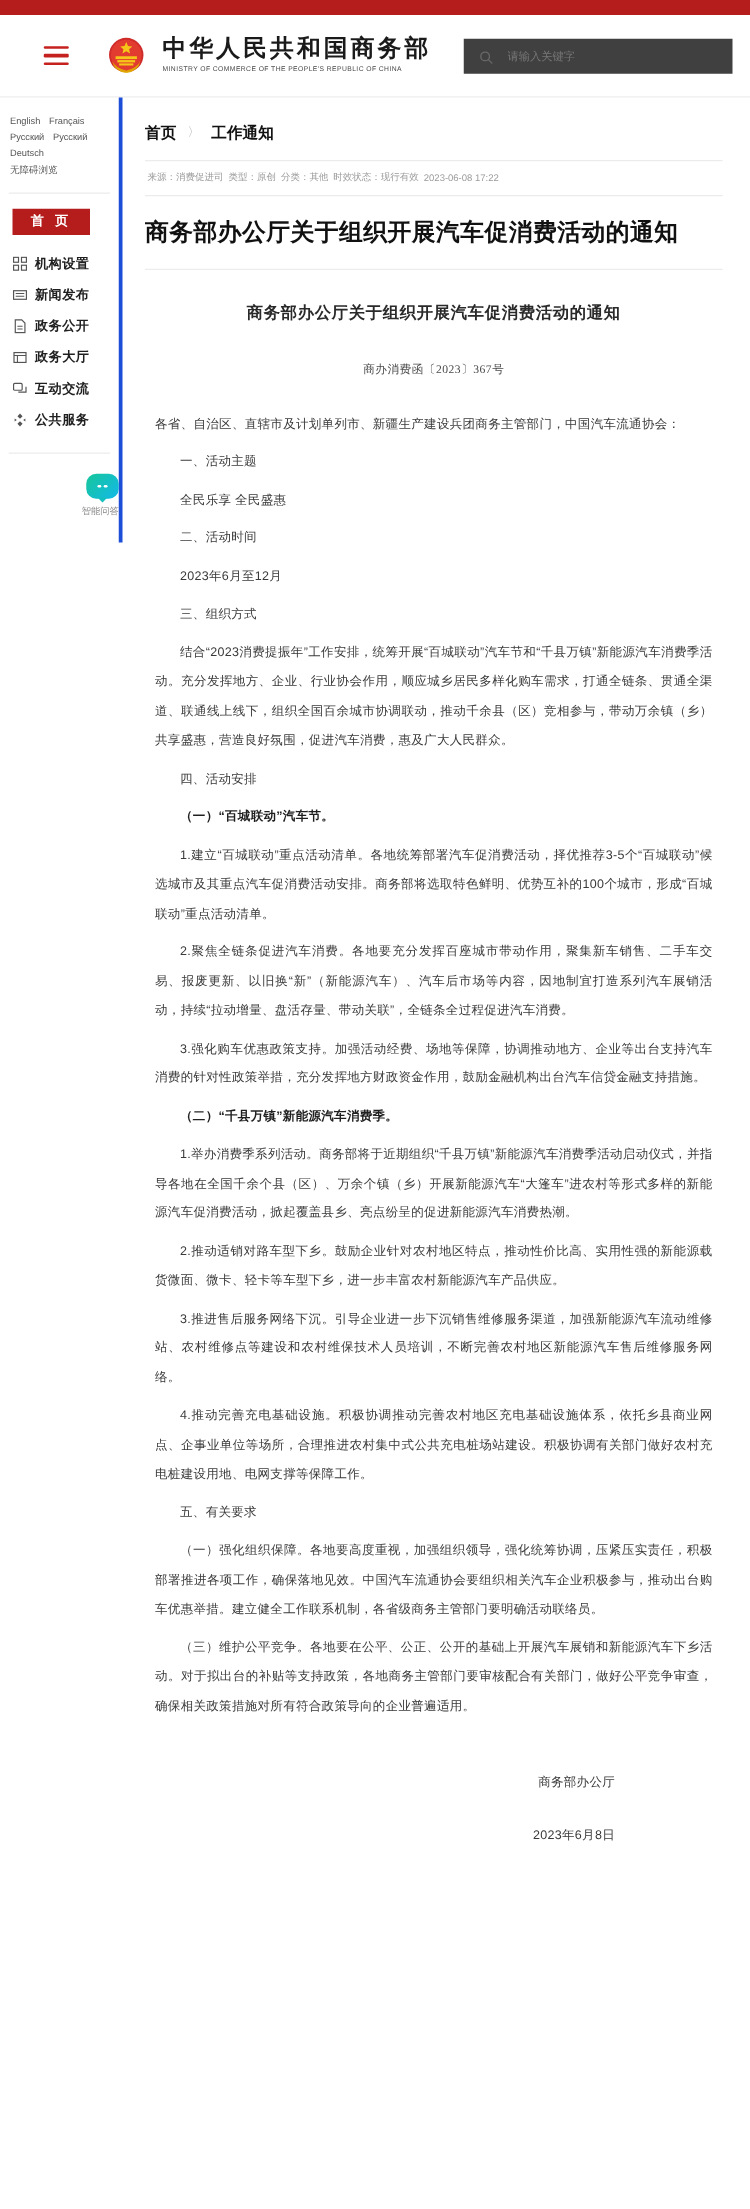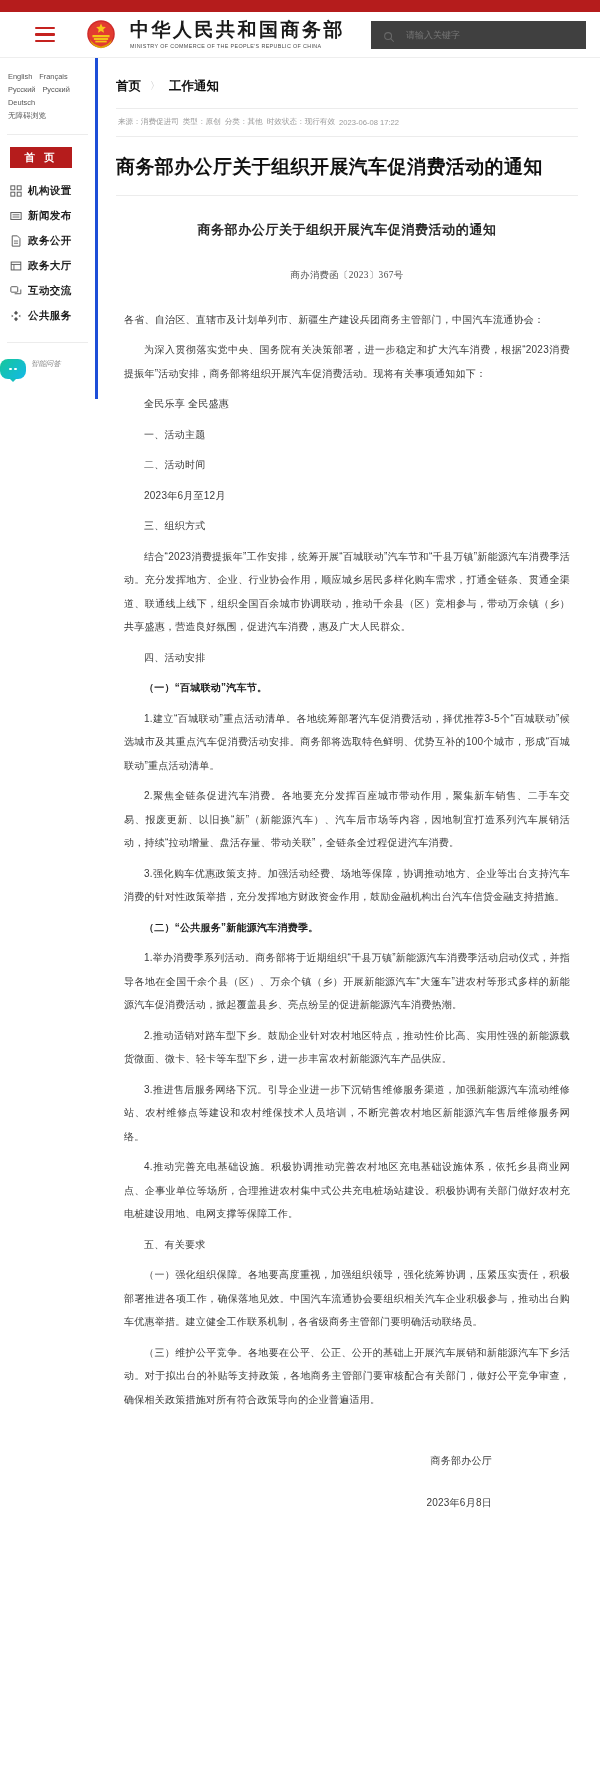--- a/index.html
+++ b/index.html
@@ -11,21 +11,21 @@
     color:#333;
     -webkit-font-smoothing:antialiased;
   }
   .page { width:600px; position:relative; background:#fff; }
 
   
   .topbar { height:12px; background:#b51c1c; width:100%; }
 
   
   .header {
-    height:46px;
+    height:66px;
     display:flex;
     align-items:center;
     background:#fff;
     border-bottom:1px solid #eee;
     padding:0 14px 0 0;
   }
   .hamburger {
     width:46px; display:flex; flex-direction:column; align-items:center;
     justify-content:center; gap:4px; cursor:pointer; margin-left:22px;
   }
@@ -81,23 +81,22 @@
   .nav-item {
     display:flex; align-items:center; gap:6px; height:25px;
     font-size:10.5px; color:#1f1f1f; font-weight:bold; cursor:pointer;
     letter-spacing:.4px;
   }
   .nav-ico { width:12px; height:12px; flex:0 0 auto; color:#555; }
   .nav-ico svg { display:block; }
 
   .divider2 { height:1px; background:#ececec; margin:14px 7px 16px 7px; }
   .chat {
-    display:flex; flex-direction:row; align-items:flex-start; gap:5px;
+    display:flex; flex-direction:column; align-items:flex-end; gap:5px;
     cursor:pointer;
-    font-style:italic;
   }
   .chat-bubble {
     width:26px; height:20px; border-radius:8px;
     background:linear-gradient(135deg,#16c79a 0%,#13b8e8 100%);
     position:relative; display:flex; align-items:center; justify-content:center;
     gap:2.5px;
   }
   .chat-bubble i { width:2.6px; height:2.6px; border-radius:50%; background:#fff; display:block; }
   .chat-bubble:after {
     content:""; position:absolute; bottom:-3px; left:9px;
@@ -320,33 +319,32 @@
 
       <h1 class="doc-title">商务部办公厅关于组织开展汽车促消费活动的通知</h1>
 
       <div class="title-rule"></div>
 
       <div class="article">
         <div class="art-title">商务部办公厅关于组织开展汽车促消费活动的通知</div>
         <div class="doc-no">商办消费函〔2023〕367号</div>
         <div id="paras">
             <p class="para">各省、自治区、直辖市及计划单列市、新疆生产建设兵团商务主管部门，中国汽车流通协会：</p>
-            <p class="para indent">为深入贯彻落实党中央、国务院有关决策部署，进一步稳定和扩大汽车消费，根据“2023消费提振年”活动安排，商务部将组织开展汽车促消费活动。现将有关事项通知如下：</p>
+            <p class="para indent">一、活动主题</p>
             <p class="para indent">全民乐享 全民盛惠</p>
-            <p class="para indent">一、活动主题</p>
             <p class="para indent">二、活动时间</p>
             <p class="para indent">2023年6月至12月</p>
             <p class="para indent">三、组织方式</p>
             <p class="para indent">结合“2023消费提振年”工作安排，统筹开展“百城联动”汽车节和“千县万镇”新能源汽车消费季活动。充分发挥地方、企业、行业协会作用，顺应城乡居民多样化购车需求，打通全链条、贯通全渠道、联通线上线下，组织全国百余城市协调联动，推动千余县（区）竞相参与，带动万余镇（乡）共享盛惠，营造良好氛围，促进汽车消费，惠及广大人民群众。</p>
             <p class="para indent">四、活动安排</p>
             <p class="para indent bold">（一）“百城联动”汽车节。</p>
             <p class="para indent">1.建立“百城联动”重点活动清单。各地统筹部署汽车促消费活动，择优推荐3-5个“百城联动”候选城市及其重点汽车促消费活动安排。商务部将选取特色鲜明、优势互补的100个城市，形成“百城联动”重点活动清单。</p>
             <p class="para indent">2.聚焦全链条促进汽车消费。各地要充分发挥百座城市带动作用，聚集新车销售、二手车交易、报废更新、以旧换“新”（新能源汽车）、汽车后市场等内容，因地制宜打造系列汽车展销活动，持续“拉动增量、盘活存量、带动关联”，全链条全过程促进汽车消费。</p>
             <p class="para indent">3.强化购车优惠政策支持。加强活动经费、场地等保障，协调推动地方、企业等出台支持汽车消费的针对性政策举措，充分发挥地方财政资金作用，鼓励金融机构出台汽车信贷金融支持措施。</p>
-            <p class="para indent bold">（二）“公共服务”新能源汽车消费季。</p>
+            <p class="para indent bold">（二）“千县万镇”新能源汽车消费季。</p>
             <p class="para indent">1.举办消费季系列活动。商务部将于近期组织“千县万镇”新能源汽车消费季活动启动仪式，并指导各地在全国千余个县（区）、万余个镇（乡）开展新能源汽车“大篷车”进农村等形式多样的新能源汽车促消费活动，掀起覆盖县乡、亮点纷呈的促进新能源汽车消费热潮。</p>
             <p class="para indent">2.推动适销对路车型下乡。鼓励企业针对农村地区特点，推动性价比高、实用性强的新能源载货微面、微卡、轻卡等车型下乡，进一步丰富农村新能源汽车产品供应。</p>
             <p class="para indent">3.推进售后服务网络下沉。引导企业进一步下沉销售维修服务渠道，加强新能源汽车流动维修站、农村维修点等建设和农村维保技术人员培训，不断完善农村地区新能源汽车售后维修服务网络。</p>
             <p class="para indent">4.推动完善充电基础设施。积极协调推动完善农村地区充电基础设施体系，依托乡县商业网点、企事业单位等场所，合理推进农村集中式公共充电桩场站建设。积极协调有关部门做好农村充电桩建设用地、电网支撑等保障工作。</p>
             <p class="para indent">五、有关要求</p>
             <p class="para indent">（一）强化组织保障。各地要高度重视，加强组织领导，强化统筹协调，压紧压实责任，积极部署推进各项工作，确保落地见效。中国汽车流通协会要组织相关汽车企业积极参与，推动出台购车优惠举措。建立健全工作联系机制，各省级商务主管部门要明确活动联络员。</p>
             <p class="para indent">（三）维护公平竞争。各地要在公平、公正、公开的基础上开展汽车展销和新能源汽车下乡活动。对于拟出台的补贴等支持政策，各地商务主管部门要审核配合有关部门，做好公平竞争审查，确保相关政策措施对所有符合政策导向的企业普遍适用。</p>
           </div>
         <div class="sign first">商务部办公厅</div>
         <div class="sign second">2023年6月8日</div>

